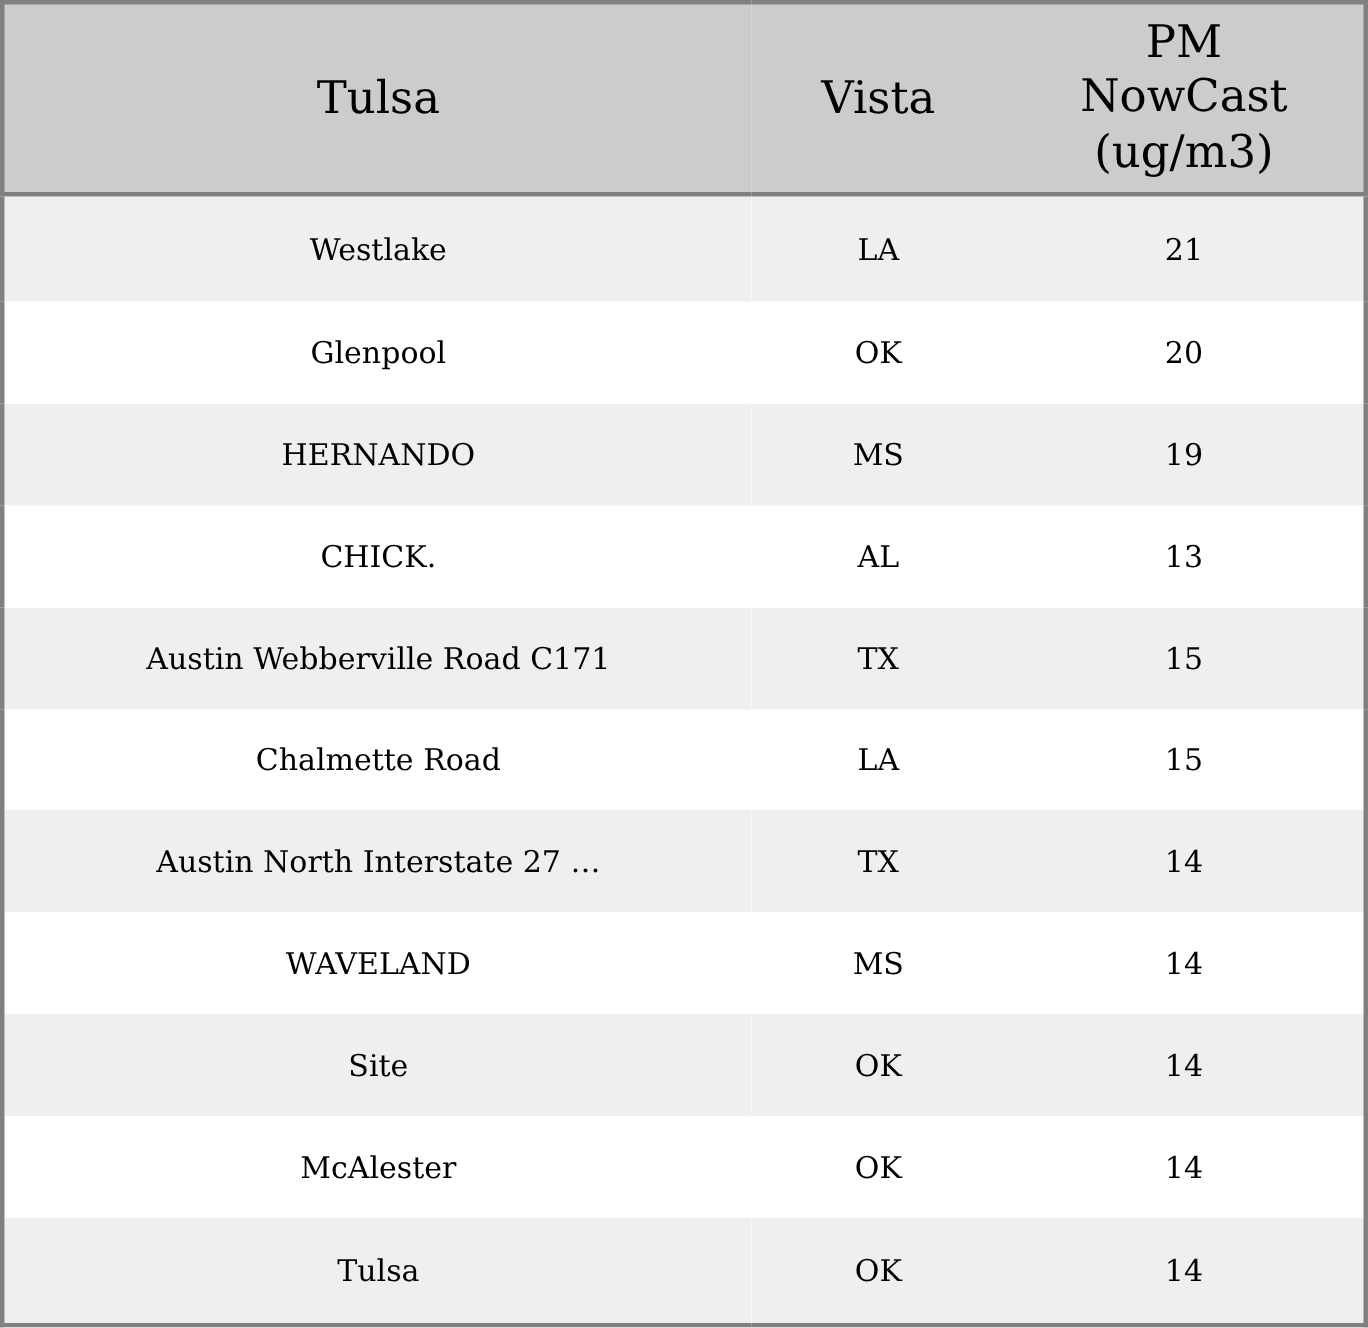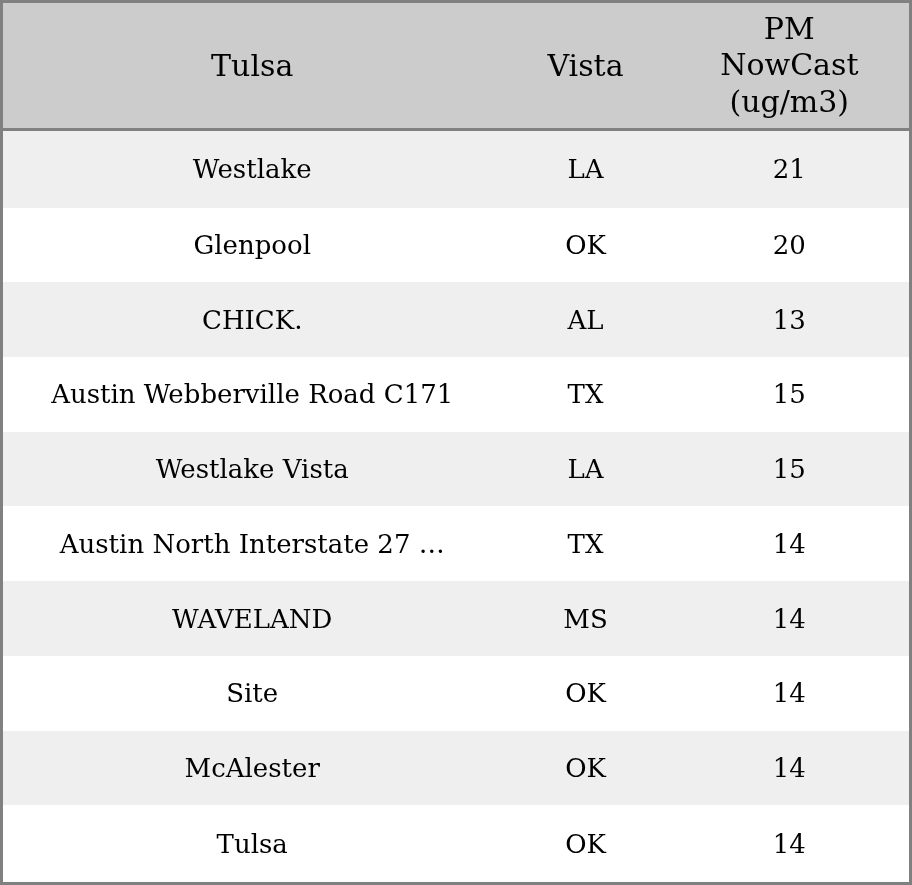--- a/index.html
+++ b/index.html
@@ -35,21 +35,21 @@
     text-align:center;
     vertical-align:middle;
     padding:4px 8px;
   }
   th .hdr-wrap{
     display:inline-block;
     max-width:140px;
     vertical-align:middle;
   }
   td{
-    font-size:26px;
+    font-size:20px;
     text-align:center;
     vertical-align:middle;
     padding:2px 8px;
     white-space:nowrap;
     overflow:hidden;
   }
   tbody tr{background:var(--row-bg);}
   tbody tr:nth-child(odd){background:var(--row-stripe);}
 </style>
 </head>
@@ -80,35 +80,40 @@
     <td>LA</td>
     <td>21</td>
   </tr>
 
   <tr>
     <td>Glenpool</td>
     <td>OK</td>
     <td>20</td>
   </tr>
 
+  <tr>
+    <td>HERNANDO</td>
+    <td>MS</td>
+    <td>19</td>
+  </tr>
 
   <tr>
     <td>CHICK.</td>
     <td>AL</td>
     <td>13</td>
   </tr>
 
   <tr>
     <td>Austin Webberville Road C171</td>
     <td>TX</td>
     <td>15</td>
   </tr>
 
   <tr>
-    <td>Westlake Vista</td>
+    <td>Chalmette Road</td>
     <td>LA</td>
     <td>15</td>
   </tr>
 
 
   <tr>
     <td>Austin North Interstate 27 …</td>
     <td>TX</td>
     <td>14</td>
   </tr>

